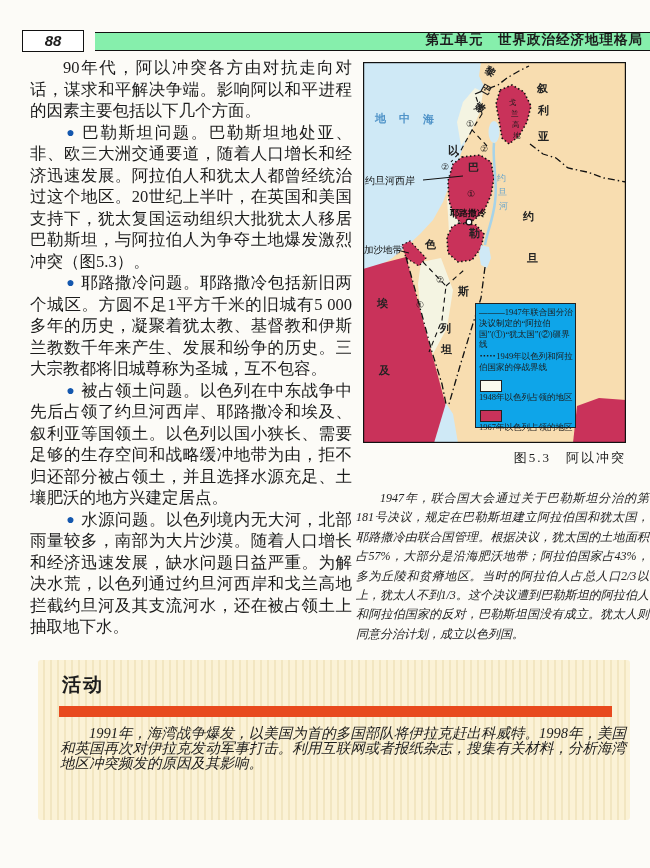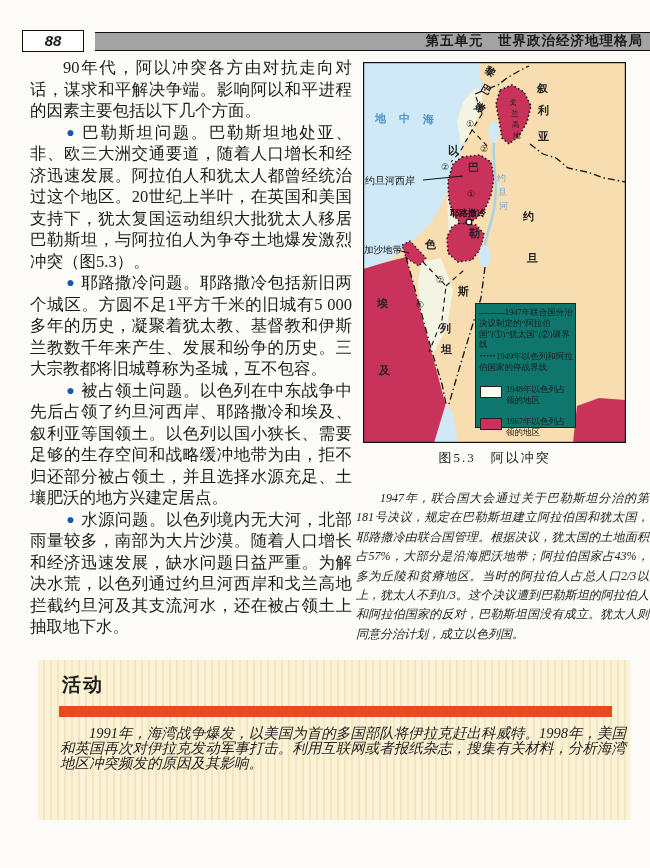--- a/index.html
+++ b/index.html
@@ -5,45 +5,45 @@
   html,body{margin:0;padding:0;}
   body{width:650px;height:868px;background:#fbfaf6;position:relative;overflow:hidden;
        font-family:"Liberation Serif",serif;color:#1c1c1c;}
   .page{position:absolute;inset:0;background:#fcfbf7;}
 
   
   .hdr-num{position:absolute;left:22px;top:30px;width:62px;height:22px;background:#fff;
            border:1.6px solid #111;box-sizing:border-box;text-align:center;
            font-style:italic;font-weight:bold;font-size:15px;line-height:19px;
            font-family:"Liberation Sans",sans-serif;}
-  .hdr-bar{position:absolute;left:95px;top:32px;right:0;height:19px;background:#a3a3a3;
+  .hdr-bar{position:absolute;left:95px;top:32px;right:0;height:19px;background:#86efac;
            border-top:1.6px solid #111;border-bottom:1.6px solid #111;box-sizing:border-box;
            text-align:right;font-weight:bold;font-size:13.5px;line-height:16px;
-           padding-right:7px;letter-spacing:1px;}
+           padding-right:7px;letter-spacing:1px;font-family:Liberation Mono, monospace;}
 
   
   .article{position:absolute;left:30px;top:57px;width:322px;font-size:16.5px;
            line-height:21.5px;text-align:justify;}
   .article p{margin:0;text-indent:2em;}
   .article p.bullet{text-indent:2.2em;}
   .dot{color:#1457ae;font-size:14px;vertical-align:1px;padding-right:6px;}
 
   
   .map{position:absolute;left:363px;top:62px;width:263px;height:381px;}
   .map svg{position:absolute;inset:0;}
-  .legend{position:absolute;left:112px;top:241px;width:101px;height:125px;background:#0f766e;
+  .legend{position:absolute;left:112px;top:241px;width:101px;height:125px;background:#0ea5e9;
           border:1px solid #222;box-sizing:border-box;padding:3px 2px 2px 3px;
           font-size:8.5px;line-height:10.8px;text-align:left;}
   .lg-line{margin:0 0 1px 0;}
   .sym{font-weight:bold;letter-spacing:-1px;padding-right:1px;}
-  .lg-swrow{display:flex;align-items:flex-start;margin-top:11px;}
+  .lg-swrow{display:flex;align-items:flex-start;margin-top:5px;flex-direction:column;}
   .sw{width:20px;height:10px;border:1px solid #222;flex:none;margin:2px 4px 0 1px;}
   .sw.w{background:#fbfbee;}
   .sw.r{background:#c9325a;}
-  .map-caption{position:absolute;left:363px;top:449px;width:263px;text-align:center;
+  .map-caption{position:absolute;left:363px;top:449px;width:263px;text-align:right;
                font-size:13px;letter-spacing:2px;}
   .map-note{position:absolute;left:356px;top:470px;width:293px;font-size:12px;
             line-height:19.4px;text-align:justify;text-indent:2em;font-style:italic;margin-top:19px;}
 
   
   .activity{position:absolute;left:38px;top:660px;width:592px;height:160px;border-radius:3px;
             background:repeating-linear-gradient(to right,#fbf2d6 0px,#fbf2d6 5px,#f2e6c1 5px,#f2e6c1 7px);}
   .act-title{position:absolute;left:24px;top:12px;font-size:19px;font-weight:bold;
              letter-spacing:2px;font-family:"Liberation Sans",sans-serif;}
   .act-bar{position:absolute;left:21px;top:46px;width:553px;height:11px;background:#e84a1e;}

